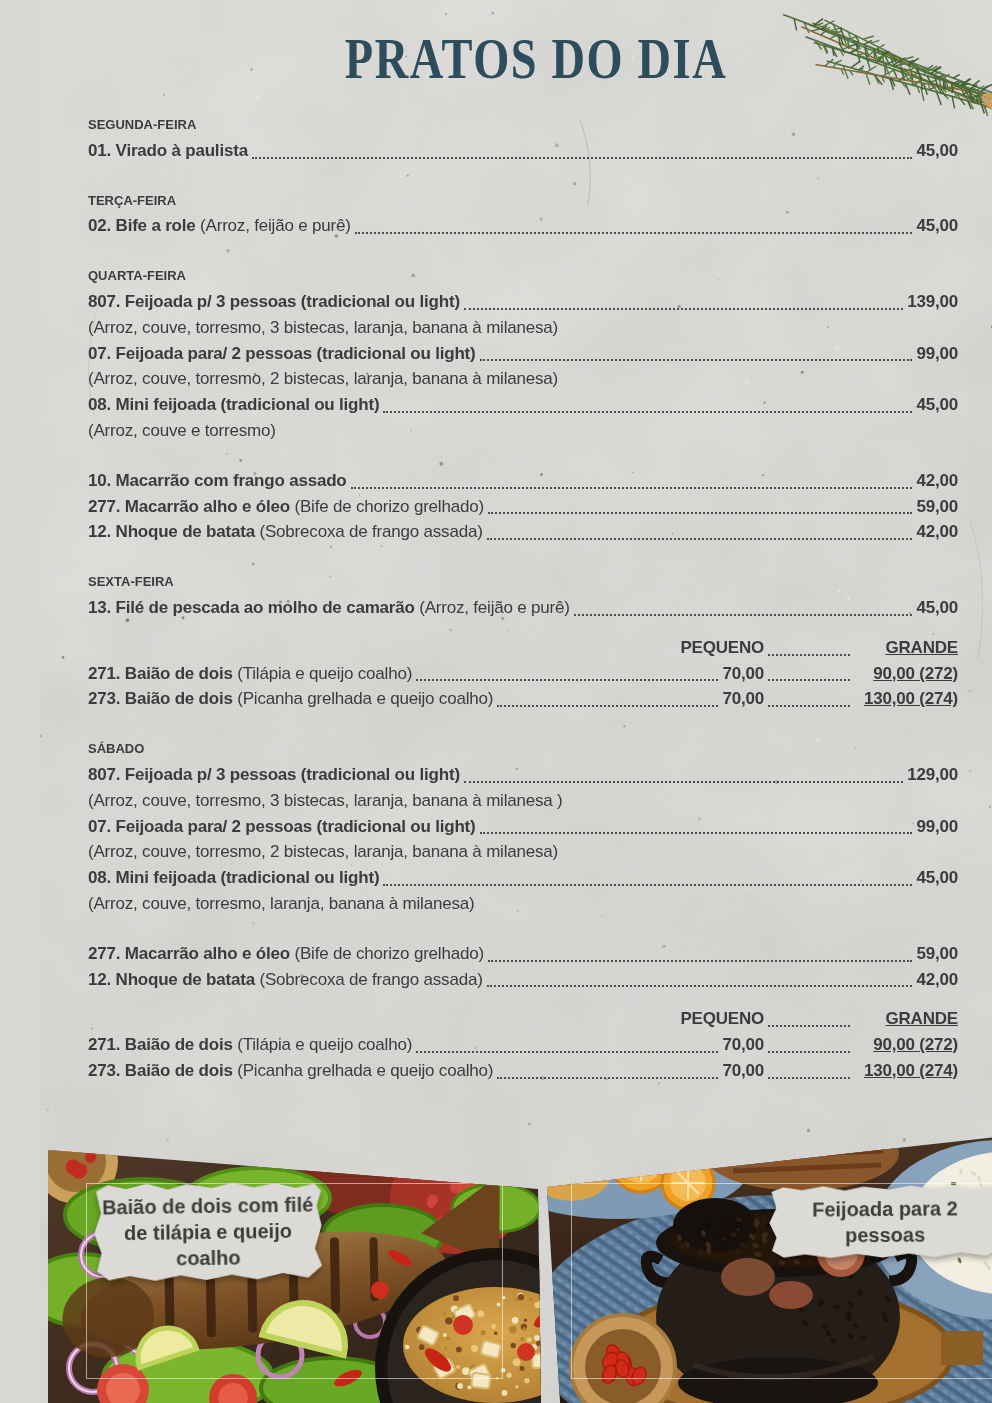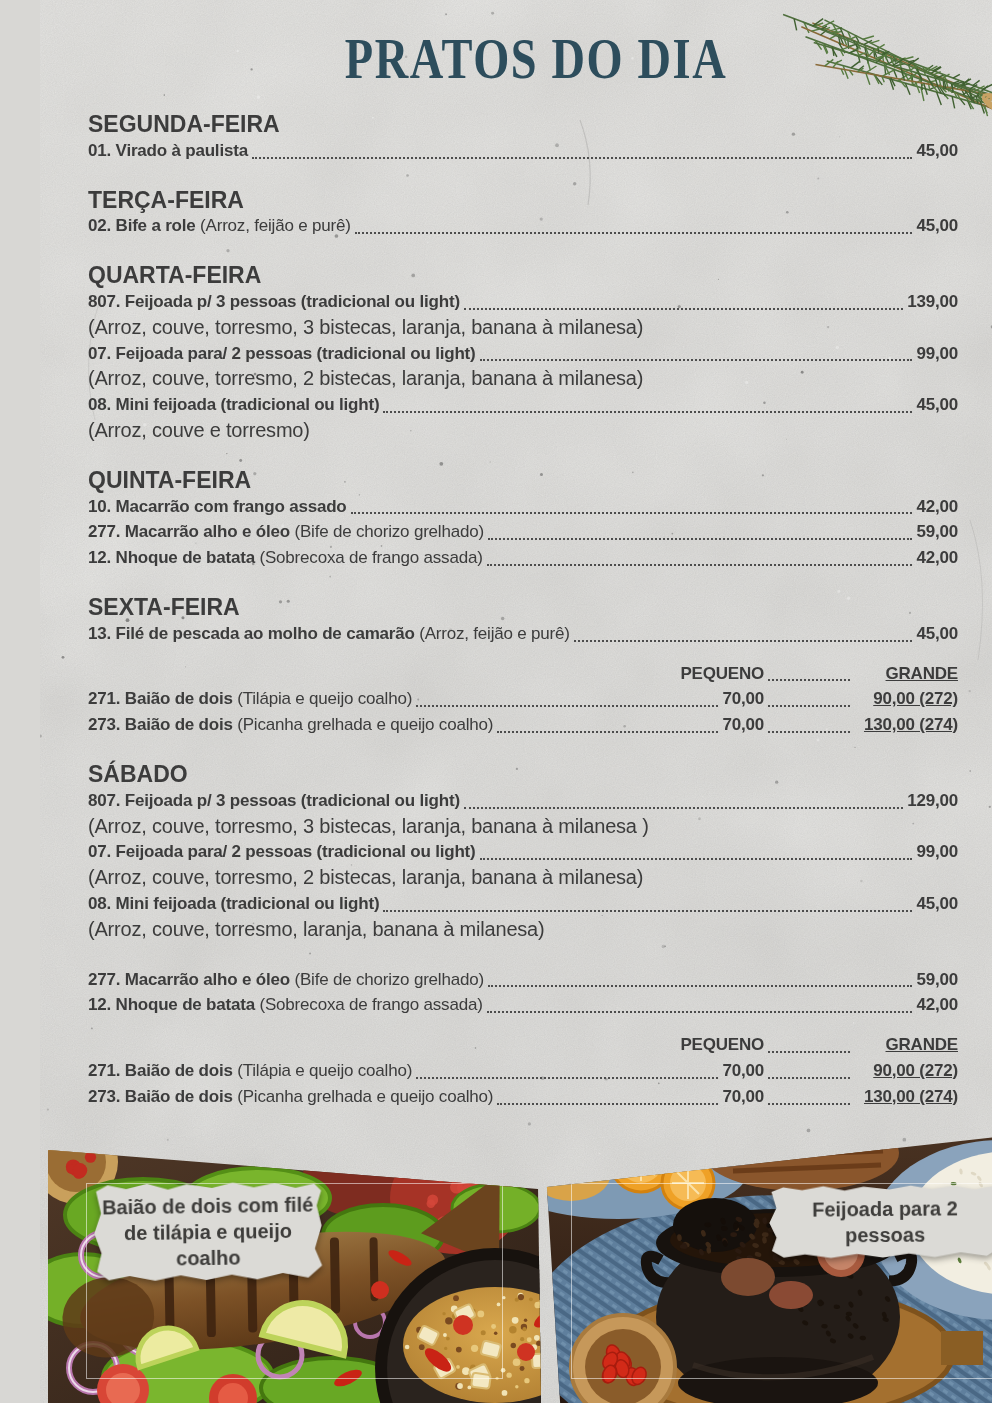--- a/index.html
+++ b/index.html
@@ -14,32 +14,32 @@
          font-family:"Liberation Serif",serif;font-weight:700;font-size:58px;
          color:#2d4d5c;letter-spacing:2px;transform:scaleX(.80);transform-origin:center;
          line-height:1;}
   
   .rosemary{position:absolute;top:0;right:0;width:262px;height:130px;}
 
   
   #menu{position:absolute;left:48px;top:112px;width:870px;color:#3c3c3c;
         letter-spacing:-0.2px;}
   section.day{margin:0 0 24px 0;}
-  .day-h{margin:0;font-size:23px;font-weight:700;line-height:25.8px;letter-spacing:0;}
+  .day-h{margin:0;font-size:13px;font-weight:700;line-height:25.8px;letter-spacing:0;}
   .row{display:flex;align-items:flex-end;font-size:17px;line-height:25.8px;}
   .nm{font-weight:700;white-space:pre;}
   .ds{font-weight:400;white-space:pre;}
   .pr{font-weight:700;white-space:nowrap;}
   .lead{flex:1 1 auto;min-width:10px;border-bottom:2px dotted #4c4c4c;
         margin:0 4px;transform:translateY(-5px);}
   .lead.mid2{flex:0 0 82px;}
   .sizes-h{justify-content:flex-end;margin-top:14px;}
   .sizes-h .lead{flex:0 0 82px;}
   .big-col{flex:0 0 104px;text-align:right;text-decoration:underline;}
-  .note{font-size:20px;font-weight:400;line-height:25.8px;}
+  .note{font-size:17px;font-weight:400;line-height:25.8px;}
 
   
   .photo{position:absolute;overflow:hidden;}
   #photoL{left:8px;top:1140px;width:497px;height:263px;
           clip-path:polygon(0 10px,98.6% 49px,99.2% 100%,0 100%);}
   #photoR{left:503px;top:1125px;width:489px;height:278px;
           clip-path:polygon(0.8% 62px,100% 8px,100% 100%,3.5% 100%);}
   .photo svg{position:absolute;left:0;top:0;width:100%;height:100%;}
   .photo-frame{position:absolute;border:1px solid rgba(255,255,255,.55);}
   #photoL .photo-frame{left:38px;top:43px;right:42px;bottom:24px;}
@@ -454,21 +454,20 @@
         </div>
         <div class="note">(Arroz, couve, torresmo, 2 bistecas, laranja, banana à milanesa)</div>
         <div class="row">
           <span class="nm">08. Mini feijoada (tradicional ou light)</span>
           <span class="lead"></span>
           <span class="pr">45,00</span>
         </div>
         <div class="note">(Arroz, couve e torresmo)</div>
       </section>
       <section class="day">
-        <h2 class="day-h">QUINTA-FEIRA</h2>
         <div class="row">
           <span class="nm">10. Macarrão com frango assado</span>
           <span class="lead"></span>
           <span class="pr">42,00</span>
         </div>
         <div class="row">
           <span class="nm">277. Macarrão alho e óleo</span>
           <span class="ds"> (Bife de chorizo grelhado)</span>
           <span class="lead"></span>
           <span class="pr">59,00</span>

